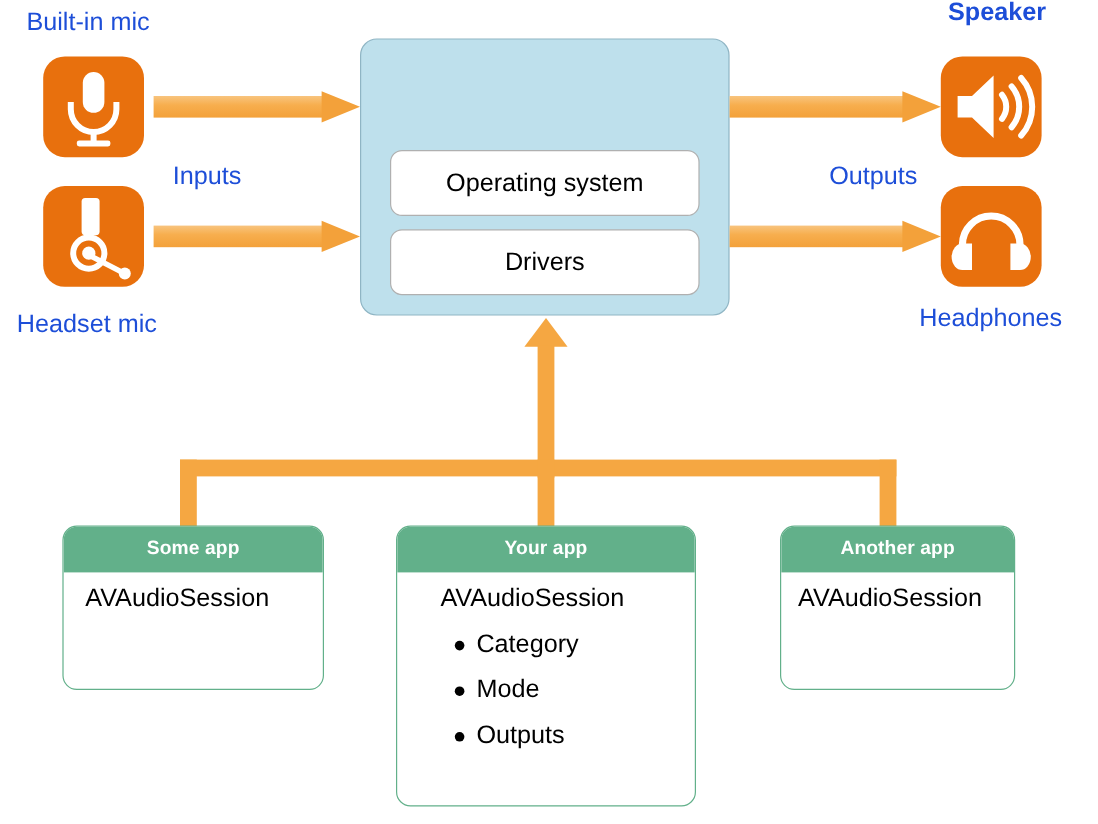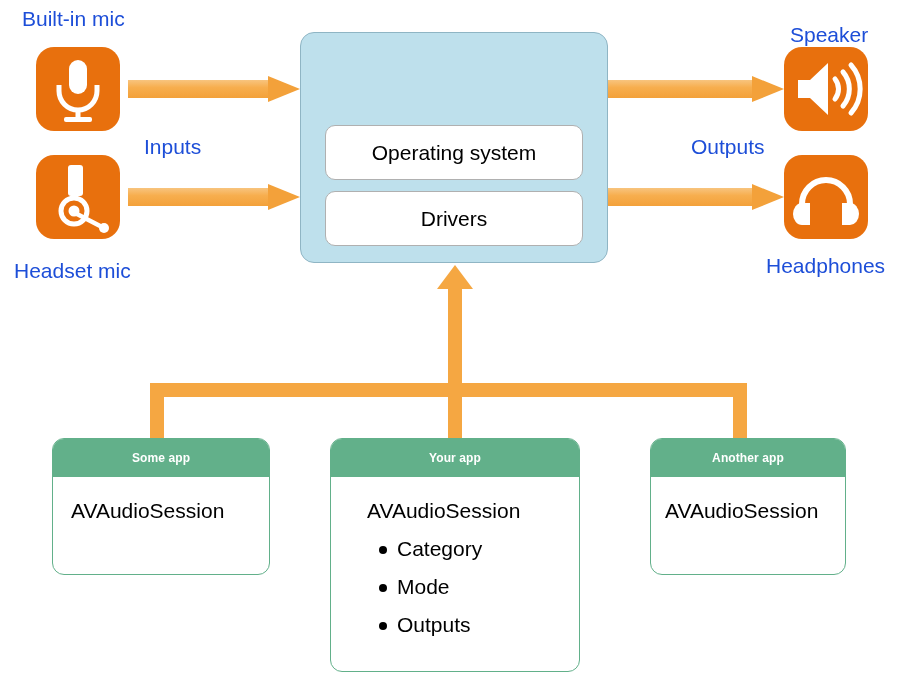--- a/index.html
+++ b/index.html
@@ -51,25 +51,25 @@
     border-bottom:24px solid #F5A742;
   }
 
   
   .app-card{
     position:absolute;box-sizing:border-box;
     border:1.5px solid #62B08A;border-radius:12px;background:#FFFFFF;
     overflow:hidden;
   }
   .app-head{
-    background:#62B08A;color:#FFFFFF;font-weight:bold;font-size:12px;
+    background:#62B08A;color:#FFFFFF;font-weight:bold;font-size:16px;
     height:38px;display:flex;align-items:center;justify-content:center;
     letter-spacing:.1px;
   }
-  .app-body{padding:22px 0 0 0;}
+  .app-body{padding:10px 0 0 0;}
   .app-api{font-size:21px;color:#000;padding-left:18px;}
   .app-list{list-style:none;margin:14px 0 0 0;padding:0 0 0 48px;}
   .app-list li{
     font-size:21px;color:#000;margin-bottom:14px;position:relative;padding-left:18px;
   }
   .app-list li::before{
     content:"";position:absolute;left:0;top:9px;
     width:8px;height:8px;border-radius:50%;background:#000;
   }
 </style>
@@ -111,21 +111,21 @@
     <div class="head" style="left:140px;border-left:32px solid #F3A13A;"></div>
   </div>
 
   <div class="plabel" style="left:144px;top:136px;">Inputs</div>
 
   <div id="center-box">
     <div class="layer" style="top:92px;">Operating system</div>
     <div class="layer" style="top:158px;">Drivers</div>
   </div>
 
-  <div class="plabel" style="left:790px;top:24px;">Speaker</div>
+  <div class="plabel" style="left:790px;top:0;font-weight:bold;">Speaker</div>
 
   <div class="icon-tile" style="left:784px;top:47px;">
     <svg viewBox="0 0 84 84" xmlns="http://www.w3.org/2000/svg">
       <path d="M14 33 h12 L44 16 v52 L26 51 H14 Z" fill="#ffffff"></path>
       <path d="M51 32 a16 16 0 0 1 0 20" fill="none" stroke="#ffffff" stroke-width="5" stroke-linecap="round"></path>
       <path d="M59 25 a26 26 0 0 1 0 34" fill="none" stroke="#ffffff" stroke-width="5" stroke-linecap="round"></path>
       <path d="M67 18 a36 36 0 0 1 0 48" fill="none" stroke="#ffffff" stroke-width="5" stroke-linecap="round"></path>
     </svg>
   </div>
 

